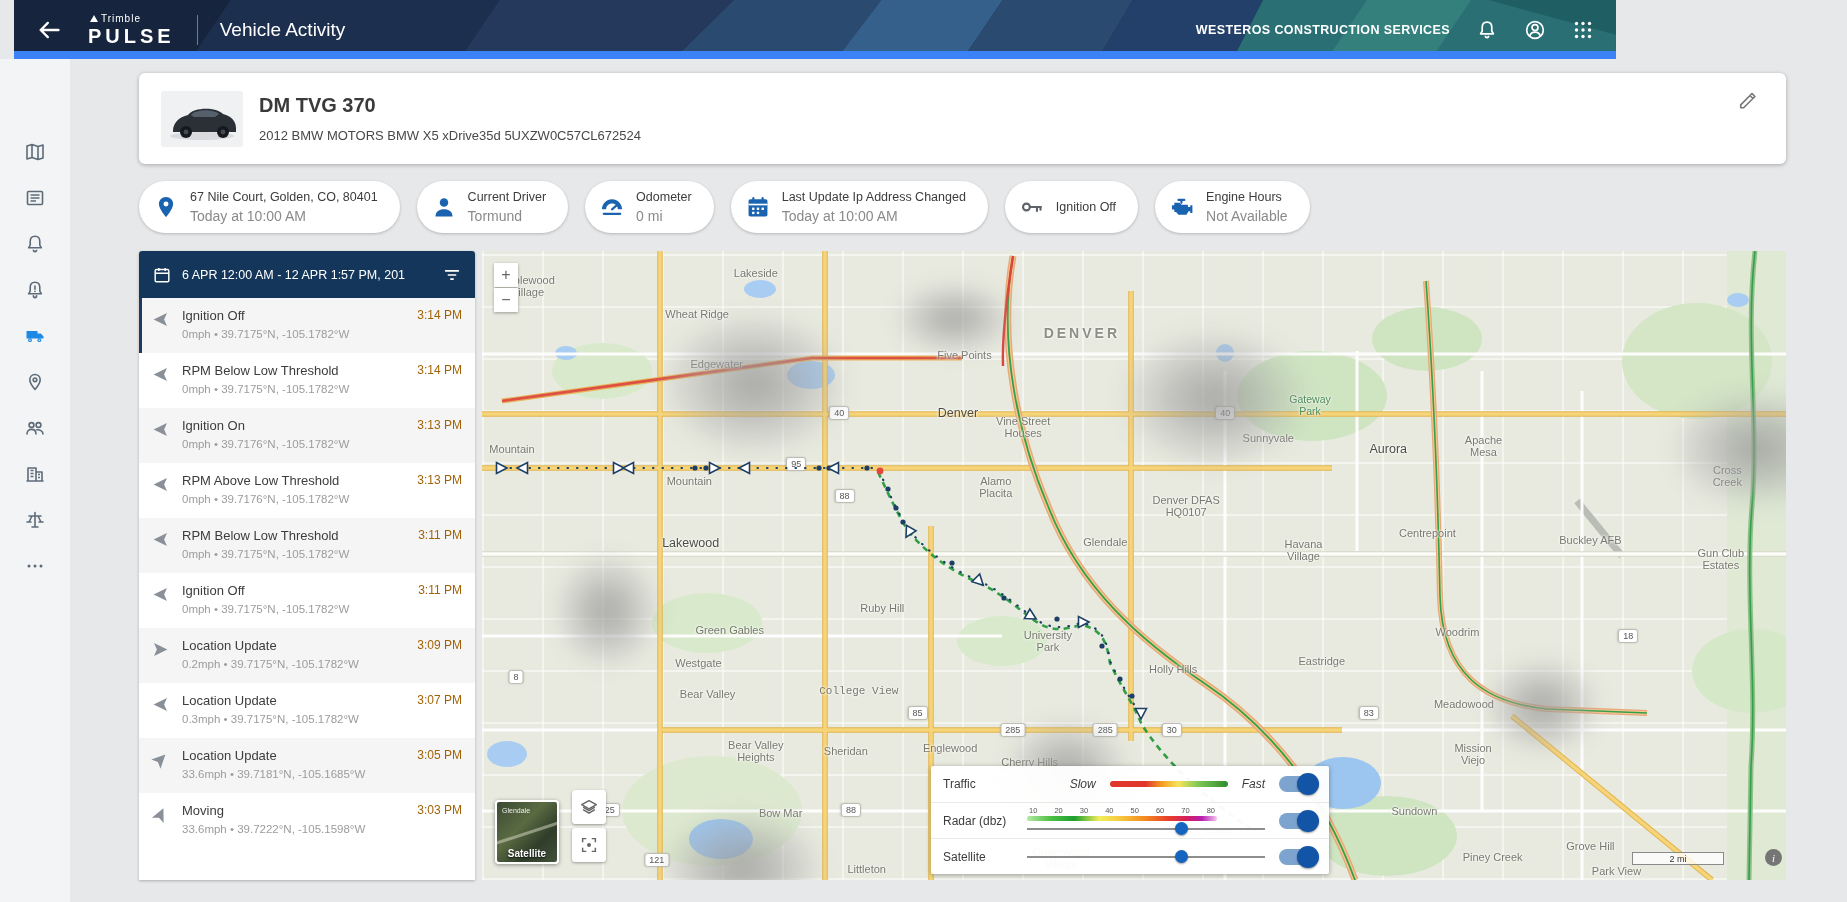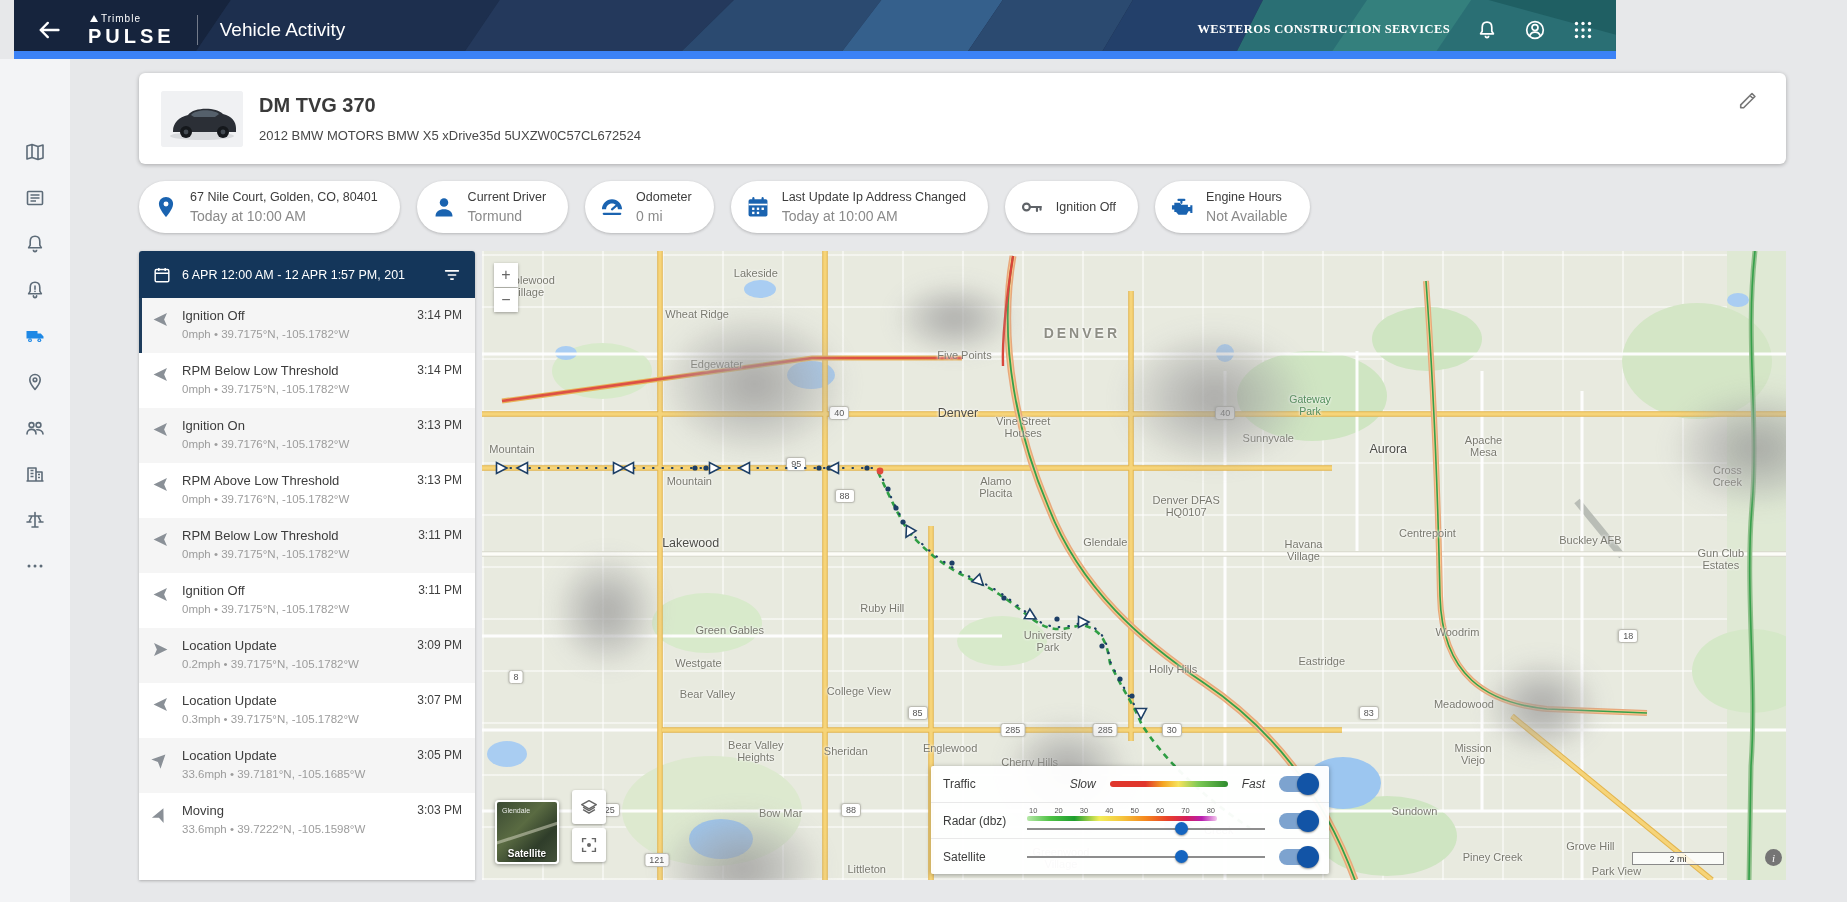--- a/index.html
+++ b/index.html
@@ -17,21 +17,21 @@
   .header-bg { position:absolute; inset:0; }
   .header-inner { position:absolute; inset:0; display:flex; align-items:center; }
   .back-btn { margin-left:22px; width:26px; height:26px; color:#fff; cursor:pointer; }
   .logo { margin-left:26px; display:flex; flex-direction:column; line-height:1; color:#fff; }
   .logo-top { font-size:10px; letter-spacing:1px; display:flex; align-items:center; gap:3px; margin-bottom:2px; margin-left:2px;}
   .logo-tri { width:0; height:0; border-left:4px solid transparent; border-right:4px solid transparent; border-bottom:7px solid #fff; }
   .logo-main { font-size:20px; font-weight:bold; letter-spacing:4px; }
   .h-divider { width:1px; height:30px; background:rgba(255,255,255,.4); margin:0 22px; }
   .page-title { font-size:19px; color:#fff; }
   .header-right { margin-left:auto; display:flex; align-items:center; gap:26px; margin-right:22px; }
-  .company { font-size:12.5px; font-weight:bold; color:#fff; letter-spacing:.4px;font-family:Liberation Serif, serif; }
+  .company { font-size:12.5px; font-weight:bold; color:#fff; letter-spacing:.4px; }
   .h-icon { width:22px; height:22px; color:#fff; cursor:pointer; }
 
   
   .sidebar { position:absolute; top:59px; left:0; width:70px; bottom:0; background:#f3f4f6; z-index:30;
     display:flex; flex-direction:column; align-items:center; padding-top:82px; gap:24px; }
   .s-icon { width:22px; height:22px; color:#5d6b78; cursor:pointer; flex:none; }
   .s-icon.active { color:#1e88e5; }
 
   
   .vehicle-card { position:absolute; left:139px; top:73px; width:1647px; height:91px; background:#fff;
@@ -59,21 +59,21 @@
   .act-filter { width:20px; height:20px; flex:none; color:#fff; cursor:pointer; }
   .act-day { height:31px; background:#1c4070; color:#fff; font-size:12.5px; font-weight:bold;
     display:flex; align-items:center; padding:0 14px; flex:none; }
   .evt-list { flex:1; overflow:hidden; }
   .evt { height:55px; display:flex; align-items:flex-start; padding:10px 13px 0 9px; border-left:3px solid transparent; cursor:pointer; }
   .evt:nth-child(odd) { background:#f5f5f5; }
   .evt:first-child { border-left-color:#1d3c5c; }
   .evt-ic { width:19px; height:19px; margin:2px 12px 0 0; flex:none; color:#8a9097; }
   .evt-title { font-size:13px; color:#3c3c3c; }
   .evt-sub { font-size:11.5px; color:#9c9c9c; margin-top:5px; white-space:nowrap; }
-  .evt-time { margin-left:auto; font-size:12px; color:#404040; padding-left:8px; }
+  .evt-time { margin-left:auto; font-size:12px; color:#a16207; padding-left:8px; }
 
   
   .map { position:absolute; left:482px; top:251px; width:1304px; height:629px; background:#e8eadf; overflow:hidden; z-index:4; cursor:grab; }
   .map-grid { position:absolute; inset:0;
     background-image:
       repeating-linear-gradient(0deg, rgba(255,255,255,.5) 0 2px, transparent 2px 52px),
       repeating-linear-gradient(90deg, rgba(255,255,255,.5) 0 2px, transparent 2px 60px);
   }
   .map-roads, .route-layer { position:absolute; inset:0; width:100%; height:100%; }
   .map-labels { position:absolute; inset:0; z-index:2; }
@@ -591,21 +591,21 @@
       <div class="map-label" style="left: 43.4%; top: 62%;">University
 Park</div>
       <div class="map-label" style="left: 19%; top: 60.3%;">Green Gables</div>
       <div class="map-label" style="left: 16.6%; top: 65.5%;">Westgate</div>
       <div class="map-label" style="left: 64.4%; top: 65.2%; text-align: center;">Eastridge</div>
       <div class="map-label" style="left: 74.8%; top: 60.5%;">Woodrim</div>
       <div class="map-label" style="left: 75.3%; top: 72%;">Meadowood</div>
       <div class="map-label" style="left: 76%; top: 80%;">Mission
 Viejo</div>
       <div class="map-label" style="left: 17.3%; top: 70.4%;">Bear Valley</div>
-      <div class="map-label" style="left: 28.9%; top: 70%;">College View</div>
+      <div class="map-label" style="left: 28.9%; top: 70%; font-family: Liberation Mono, monospace;">College View</div>
       <div class="map-label" style="left: 21%; top: 79.5%;">Bear Valley
 Heights</div>
       <div class="map-label" style="left: 27.9%; top: 79.5%;">Sheridan</div>
       <div class="map-label" style="left: 35.9%; top: 79%;">Englewood</div>
       <div class="map-label" style="left: 42%; top: 81.3%;">Cherry Hills</div>
       <div class="map-label" style="left: 53%; top: 66.5%;">Holly Hills</div>
       <div class="map-label" style="left: 71.5%; top: 89%;">Sundown</div>
       <div class="map-label" style="left: 44.4%; top: 96.5%;">Greenwood
 Village</div>
       <div class="map-label" style="left: 22.9%; top: 89.3%;">Bow Mar</div>

